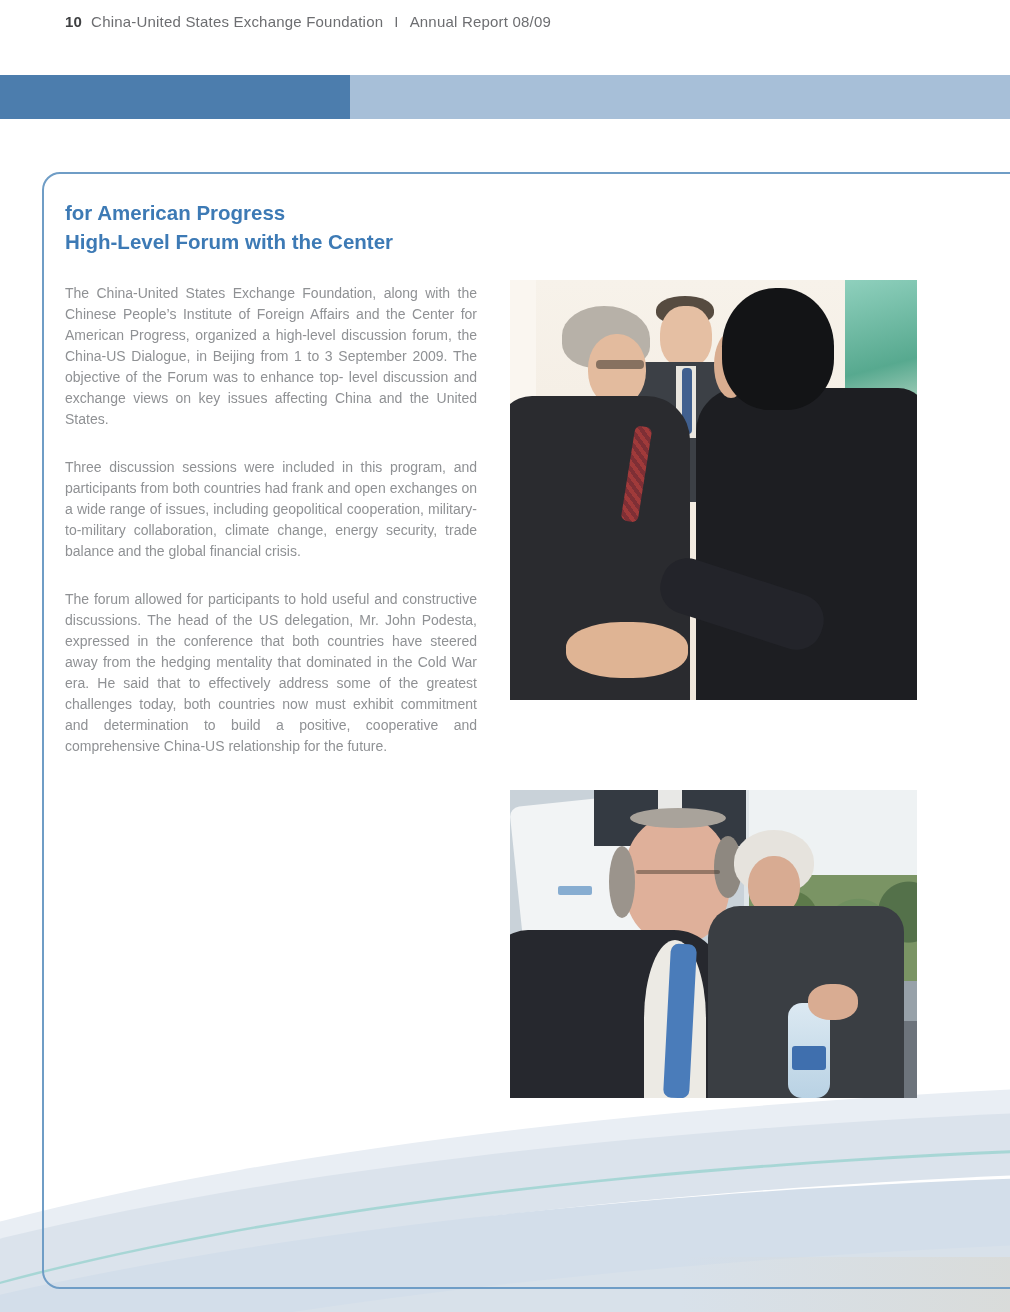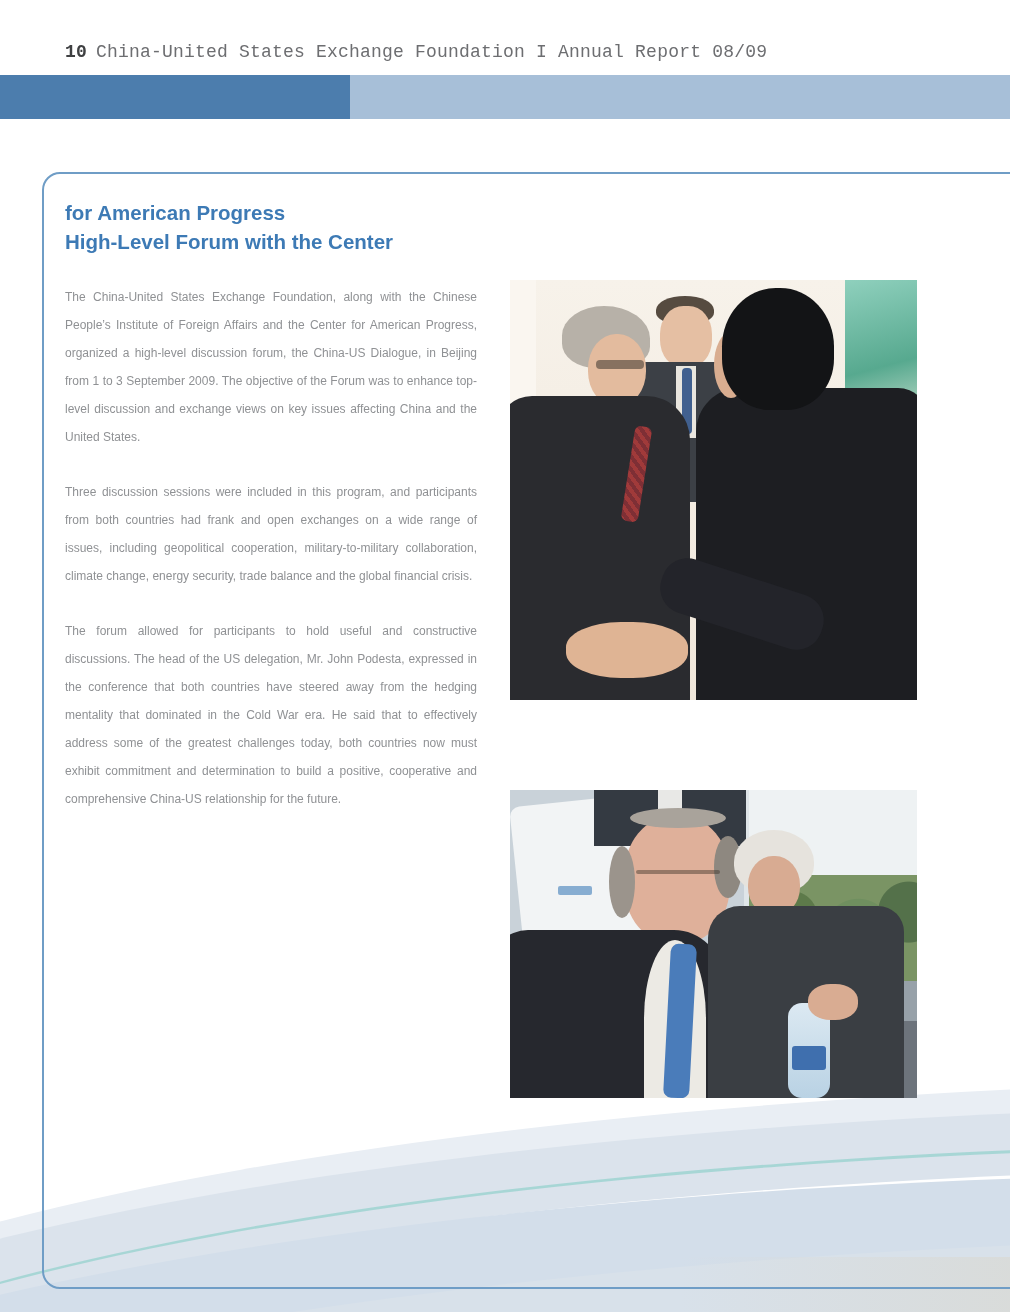--- a/index.html
+++ b/index.html
@@ -4,21 +4,21 @@
 <style>
   :root{
     --banner-dark:#4c7dad; --banner-light:#a7bfd8; --heading-blue:#3d7ab5;
     --body-gray:#8f9194; --caption-gray:#7f8285; --box-border:#6f9dc6;
   }
   html,body{margin:0;padding:0;background:#fff;}
   .page{position:relative;width:1010px;height:1312px;overflow:hidden;background:#fff;
         font-family:"Liberation Sans",sans-serif;}
 
   
-  .runhead{position:absolute;left:65px;top:42px;font-size:18px;color:#6d6e71;letter-spacing:.2px;white-space:nowrap;font-family:Liberation Mono, monospace;}
+  .runhead{position:absolute;left:65px;top:13px;font-size:15px;color:#6d6e71;letter-spacing:.2px;white-space:nowrap;}
   .runhead .num{font-weight:bold;color:#3f4042;margin-right:9px;}
   .runhead .divider{margin:0 11px;}
 
   
   .banner{position:absolute;left:0;top:75px;width:100%;height:44px;background:var(--banner-light);}
   .banner .dark{position:absolute;left:0;top:0;width:350px;height:100%;background:var(--banner-dark);}
   .banner .title{position:absolute;left:65px;top:0;line-height:44px;color:#fff;font-size:22px;font-weight:bold;letter-spacing:.2px;margin-top:40px;}
 
   
   .waves{position:absolute;left:0;top:1085px;width:100%;height:227px;overflow:hidden;z-index:0;}
@@ -35,21 +35,21 @@
               background:linear-gradient(90deg,rgba(216,216,214,0),#d9dad6);opacity:.8;}
 
   
   .box{position:absolute;left:42px;top:172px;width:1000px;height:1113px;
        border:2px solid var(--box-border);border-radius:18px;z-index:2;pointer-events:none;}
 
   .content{position:absolute;left:0;top:0;width:100%;height:100%;z-index:1;}
 
   .article-heading{position:absolute;left:65px;top:198px;font-size:20.5px;line-height:29px;
                    font-weight:bold;color:var(--heading-blue);}
-  .body-col{position:absolute;left:65px;top:283px;width:412px;font-size:12px;line-height:28px;
+  .body-col{position:absolute;left:65px;top:283px;width:412px;font-size:14px;line-height:21px;
             color:var(--body-gray);text-align:justify;}
   .body-col p{margin:0 0 27px 0;}
 
   .photo{position:absolute;left:510px;width:407px;overflow:hidden;background:#eee;}
   .ph1{top:280px;height:420px;}
   .ph2{top:790px;height:308px;}
   .photo .sh{position:absolute;}
 
   .caption{position:absolute;left:510px;width:412px;font-size:12.5px;line-height:17px;
            font-weight:bold;font-style:italic;color:var(--caption-gray);z-index:3;}

